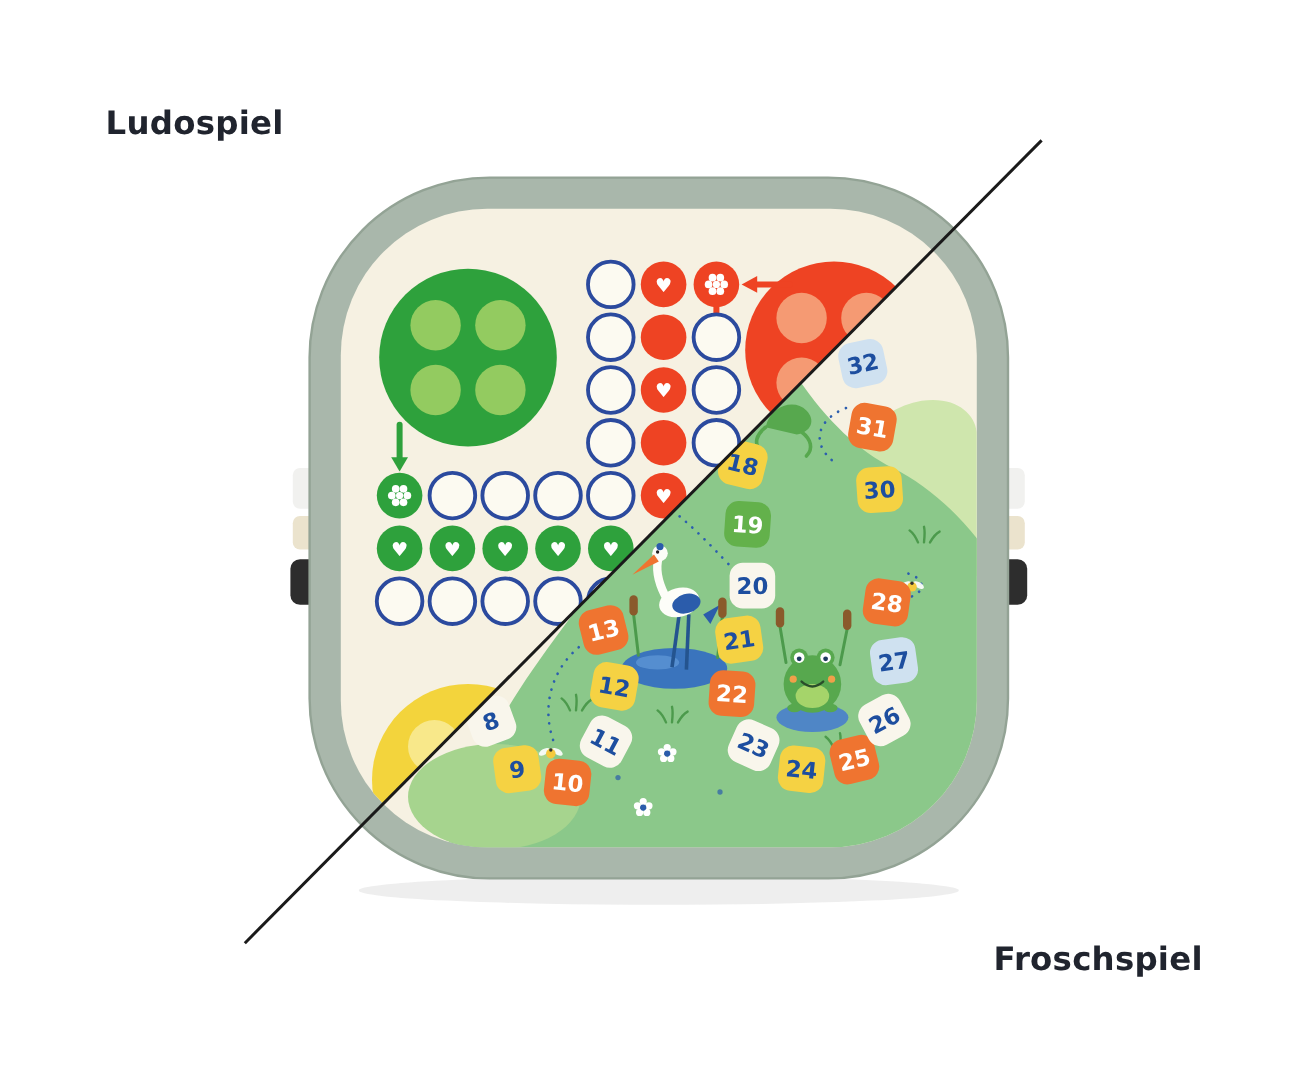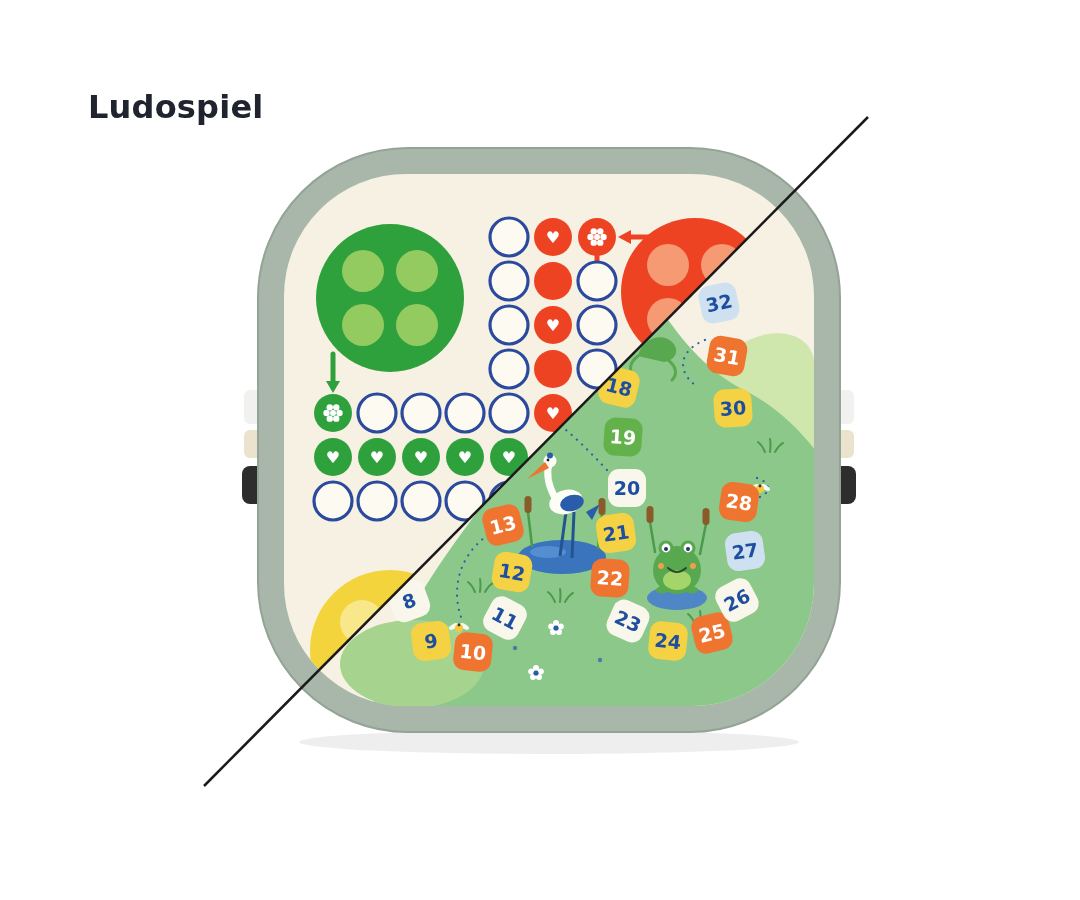--- a/index.html
+++ b/index.html
@@ -8,31 +8,32 @@
     --ludo-green:#2ea13c; --ludo-green-light:#93cb60; --ludo-red:#ee4323; --ludo-red-light:#f59a73;
     --ludo-yellow:#f3d43c; --ludo-yellow-light:#f8e88a; --outline-blue:#2b4a9e; --circle-fill:#fcfaf1;
     --pond:#3a74bd; --pond-light:#5b93d4; --stork-blue:#2b5cab; --stork-white:#fdfdf8;
     --beak-orange:#ef7430; --frog-green:#57a84e; --frog-belly:#a5d46a; --stone-blue:#4f86c6;
     --clip-white:#f1f1ef; --clip-cream:#ebe3cd; --clip-black:#2d2d2d; --dot-blue:#2c5eae;
     --tuft-green:#4c9a4c; --cattail-brown:#8a5a2b;
   }
   html,body{margin:0;padding:0;background:#ffffff;}
   .stage{position:relative;width:1080px;height:900px;background:#ffffff;overflow:hidden;
          font-family:"DejaVu Sans","Liberation Sans",sans-serif;}
-  .label{position:absolute;font-weight:bold;font-size:32px;color:var(--ink);letter-spacing:.2px;}
+  .label{position:absolute;font-weight:bold;font-size:27px;color:var(--ink);letter-spacing:.2px;}
   .label-ludo{left:88px;top:88px;}
   .label-frosch{left:828px;top:784px;}
   svg{position:absolute;left:0;top:0;}
   text{font-family:"DejaVu Sans","Liberation Sans",sans-serif;}
 </style>
 </head>
 <body>
 
 <div class="stage">
   <div class="label label-ludo">Ludospiel</div>
+  <div class="label label-frosch">Froschspiel</div>
 
   <svg width="1080" height="900" viewBox="0 0 1080 900">
     <defs>
       <clipPath id="clip-board">
           <rect x="284" y="174" width="530" height="532" rx="122" ry="122"></rect>
         </clipPath>
       <clipPath id="clip-ludo">
           <polygon points="868,100 868,118 204,787 100,787 100,100"></polygon>
         </clipPath>
       <clipPath id="clip-frog">

